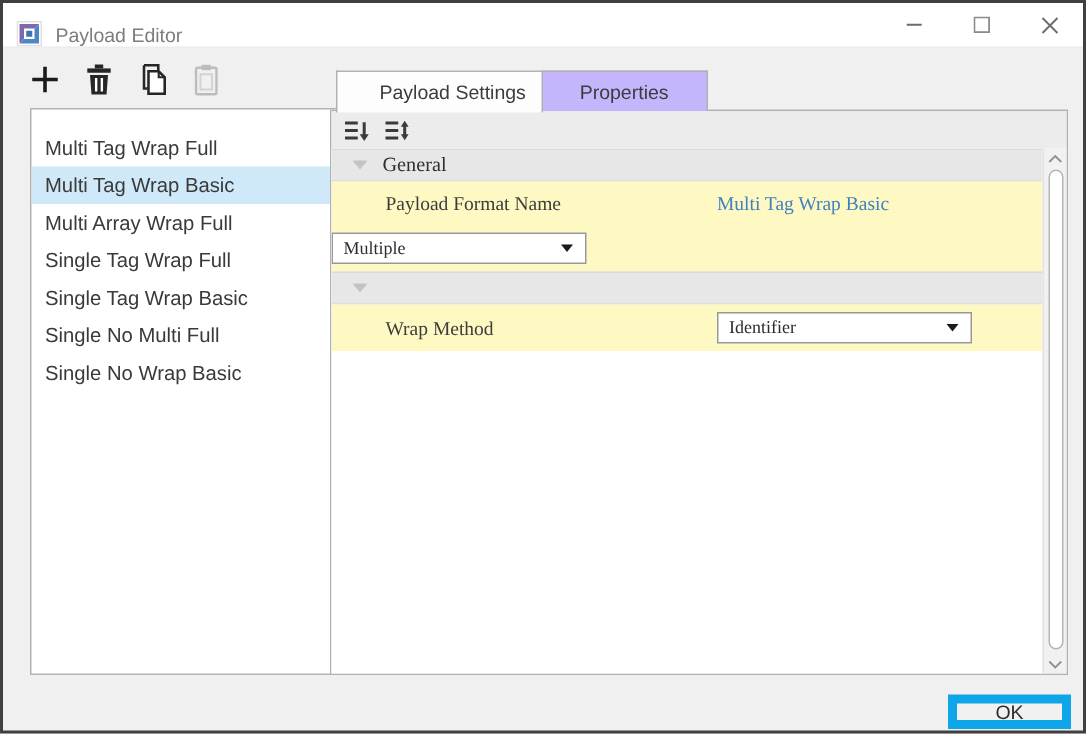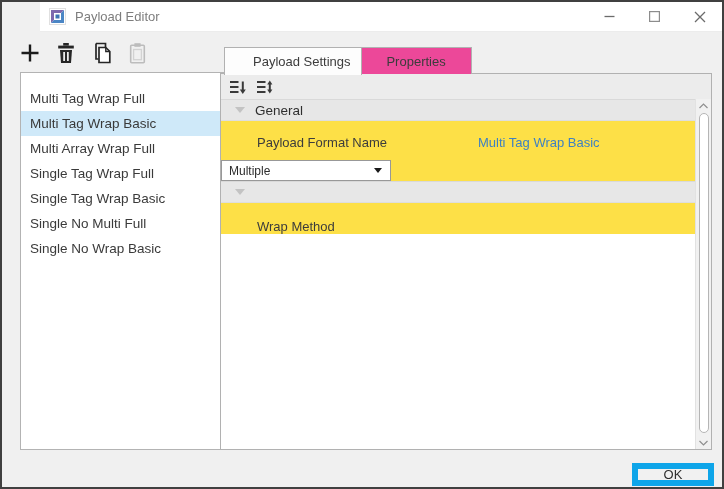--- a/index.html
+++ b/index.html
@@ -7,23 +7,22 @@
   body { font-family: "Liberation Sans", sans-serif; background: #d8d8d8; }
 
   .window {
     position: relative; width: 724px; height: 489px;
     border: 2px solid #404040; background: #f0f0f0; overflow: hidden;
   }
 
   
   .titlebar {
     position: absolute; left: 0; top: 0; right: 0; height: 30px;
-    background: #ffffff; display: flex; align-items: center;
+    background: #ffffff; display: flex; align-items: flex-end;
     border-bottom: 1px solid #ececec;
-    margin-left: 38px;
   }
   .app-icon { width: 17px; height: 17px; margin-left: 9px; flex: 0 0 auto; }
   .title-text { margin-left: 9px; font-size: 13px; color: #7d7d7d; }
   .win-controls { margin-left: auto; display: flex; height: 100%; }
   .win-btn { width: 45px; height: 100%; display: flex; align-items: center; justify-content: center; }
 
   
   .toolbar {
     position: absolute; left: 14px; top: 37px; display: flex; gap: 9px; align-items: center;
   }
@@ -39,46 +38,46 @@
     font-size: 13.5px; color: #3a3a3a; white-space: nowrap;
   }
   .list-item.selected { background: #cfe9f9; }
 
   
   .tabbar { position: absolute; left: 222px; top: 45px; display: flex; z-index: 3; }
   .tab {
     height: 27px; padding: 0 10px; min-width: 110px;
     display: flex; align-items: center; justify-content: center;
     font-size: 13px; color: #3c3c3c;
-    border: 1px solid #b1b1b1; border-bottom: none; background: #ec4899;
+    border: 1px solid #b1b1b1; border-bottom: none; background: #c4b5fd;
   }
   .tab.active { background: #fdfdfd; height: 28px; margin-bottom: -1px; padding-left: 28px; }
   .tab + .tab { border-left: none; }
 
   
   .prop-panel {
     position: absolute; left: 218px; top: 71px; width: 492px; height: 377px;
     background: #ffffff; border: 1px solid #b1b1b1;
   }
   .grid-toolbar {
     position: absolute; left: 0; top: 0; right: 0; height: 25px;
     background: #ececec; display: flex; align-items: center; gap: 7px; padding-left: 7px;
   }
-  .grid-body { position: absolute; left: 0; top: 25px; right: 16px; bottom: 0; background: #fff; overflow: hidden; }
+  .grid-body { position: absolute; left: 0; top: 25px; right: 16px; bottom: 0; background: #fff; overflow: hidden; font-family: Liberation Serif, serif; }
   .section-header {
     height: 22px; background: #e7e7e7;
     border-top: 1px solid #d9d9d9; border-bottom: 1px solid #dedede;
     display: flex; align-items: center; font-size: 13.5px; color: #2f2f2f;
   }
   .collapse-arrow {
     width: 0; height: 0; margin: 0 10px 0 14px;
     border-left: 5px solid transparent; border-right: 5px solid transparent;
     border-top: 6px solid #c3c3c3;
   }
-  .prop-row { display: flex; align-items: flex-end; background: #fde047; }
+  .prop-row { display: flex; align-items: center; background: #fef9c3; }
   .row-h29 { height: 29px; }
   .row-h31 { height: 31px; }
   .prop-label { width: 257px; padding-left: 36px; font-size: 13px; color: #3c3c3c; }
   .prop-link { font-size: 13px; color: #3f81c1; }
   .dropdown {
     width: 170px; height: 21px; background: #fff; border: 1px solid #989898;
     display: flex; align-items: center; font-size: 12px; color: #2c2c2c;
     padding: 0 7px; position: relative;
   }
   .dd-arrow {
@@ -228,20 +227,24 @@
           <span class="dd-arrow"></span>
         </div>
       </div>
 
       <div class="section-header">
         <span class="collapse-arrow"></span>
       </div>
 
       <div class="prop-row row-h31">
         <span class="prop-label">Wrap Method</span>
+        <div class="dropdown">
+          <span>Identifier</span>
+          <span class="dd-arrow"></span>
+        </div>
       </div>
 
     </div>
 
     <div class="scrollbar">
       <div class="sb-btn sb-up">
         <svg width="9" height="6" viewBox="0 0 9 6">
             <polyline points="0.5,5 4.5,1 8.5,5" fill="none" stroke="#8f8f8f" stroke-width="1.2"></polyline>
           </svg>
       </div>

